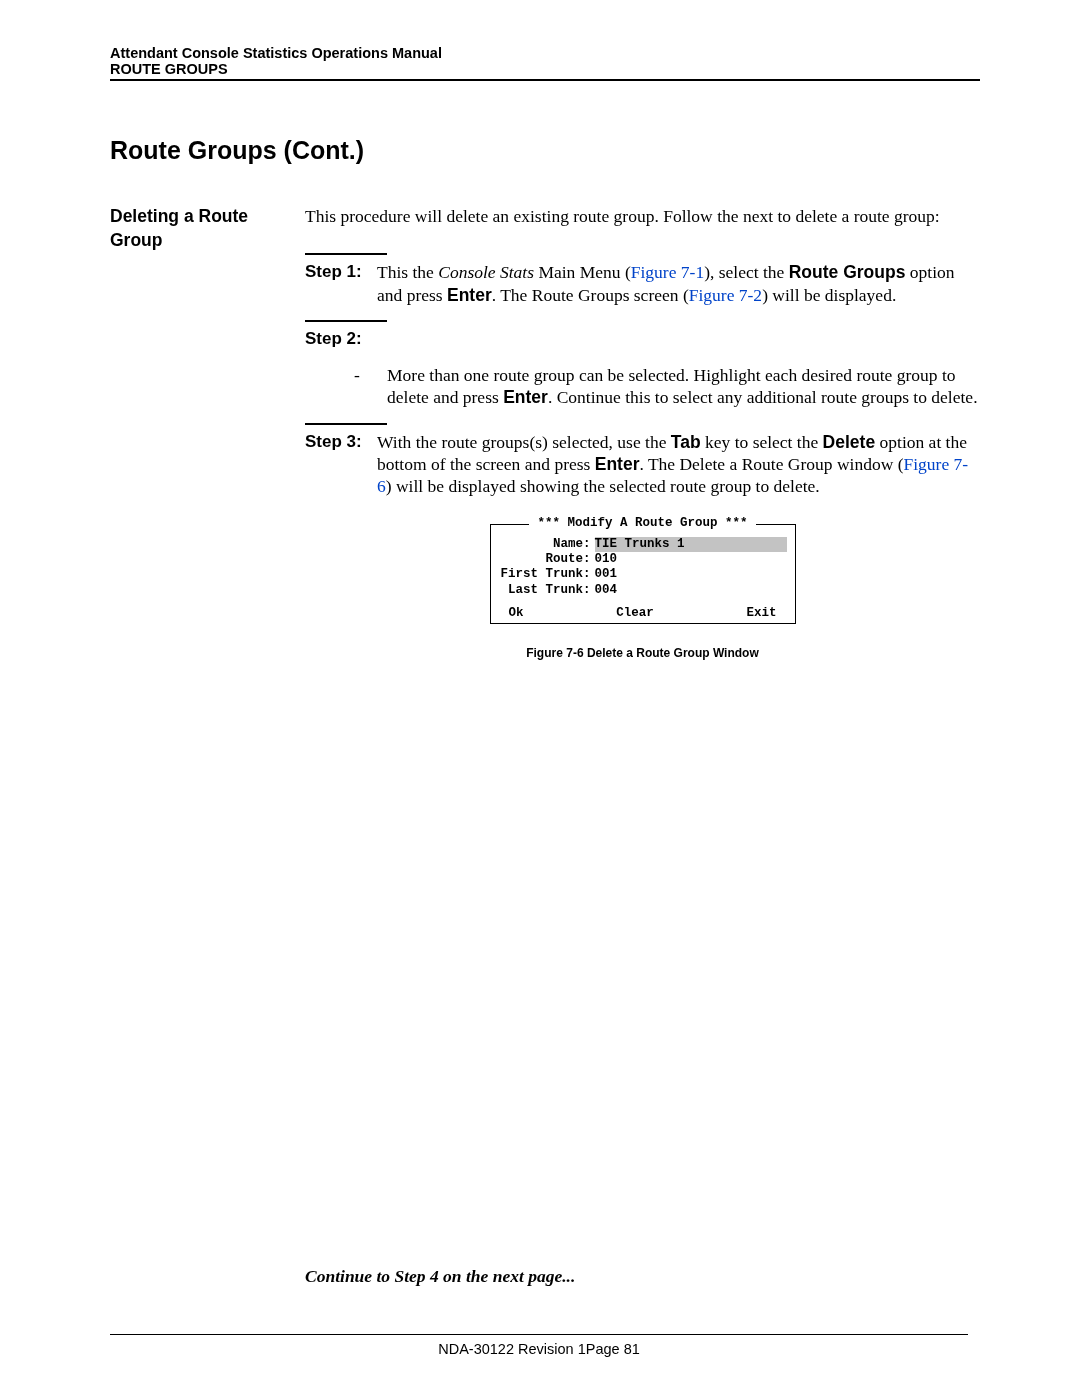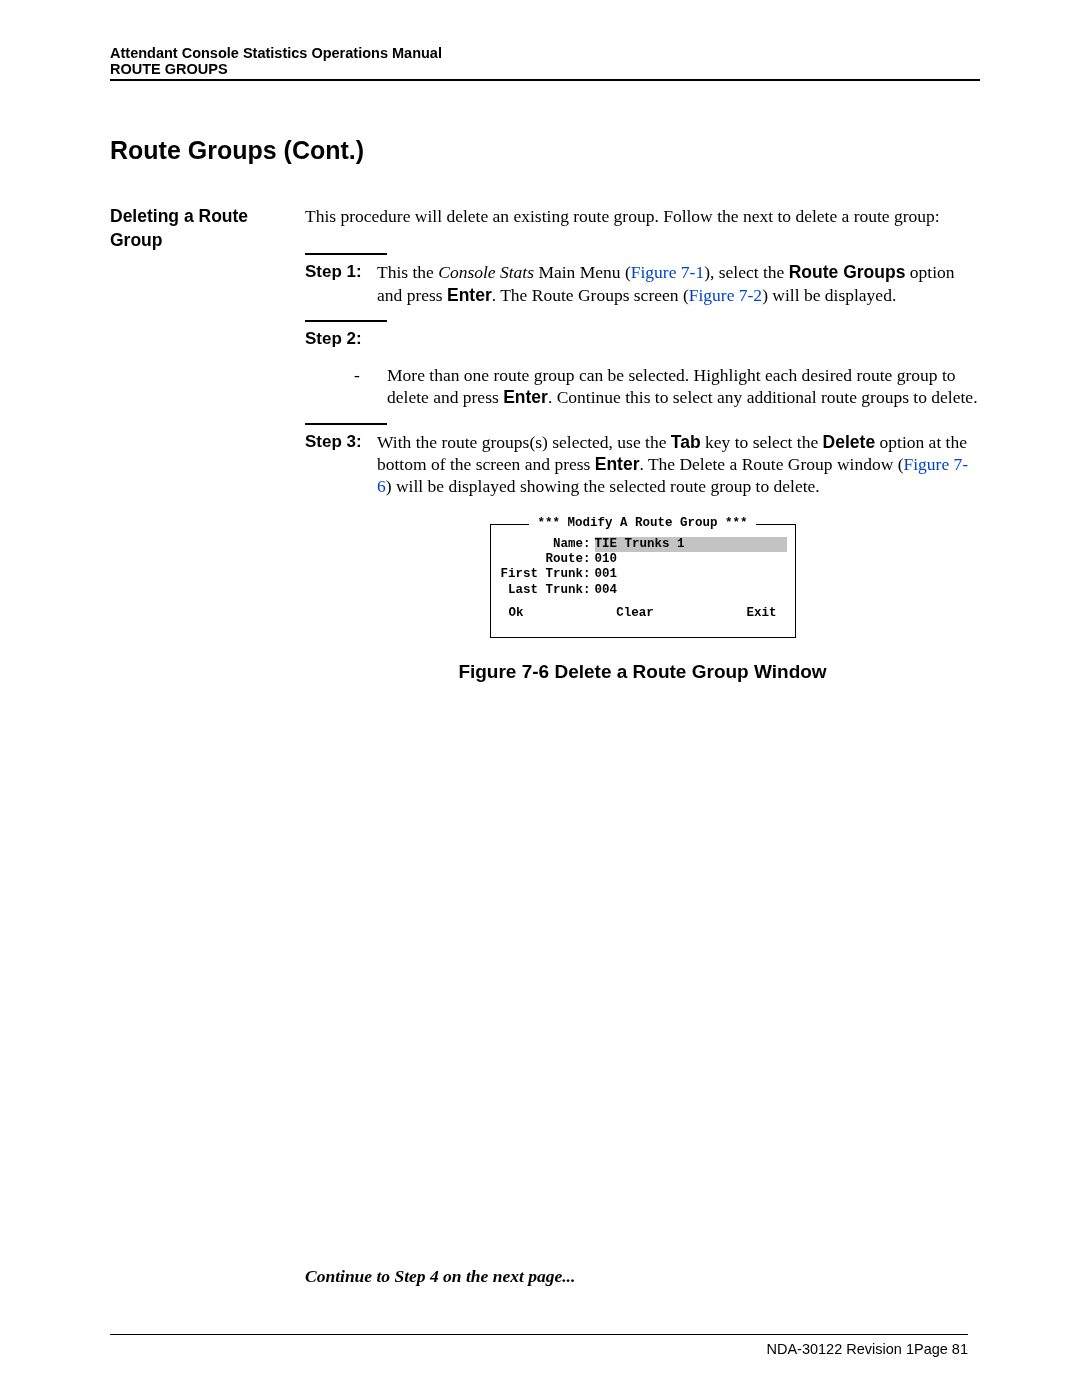--- a/index.html
+++ b/index.html
@@ -94,21 +94,21 @@
     justify-content: center;
     margin-top: 26px;
   }
   .term-window {
     border: 1.5px solid #000;
     font-family: "Courier New", monospace;
     font-weight: bold;
     font-size: 12.5px;
     width: 288px;
     position: relative;
-    padding: 2px 8px 16px 8px;
+    padding: 2px 8px 2px 8px;
     line-height: 1.22;
   }
   .term-title {
     position: absolute;
     top: -9px;
     left: 0;
     width: 100%;
     text-align: center;
   }
   .term-title span {
@@ -126,41 +126,41 @@
     display: flex;
     justify-content: space-between;
     margin-top: 8px;
     padding: 0 10px;
     gap: 8px;
   }
   .fig-caption {
     text-align: center;
     font-family: Arial, Helvetica, sans-serif;
     font-weight: bold;
-    font-size: 19px;
+    font-size: 12px;
     margin-top: 22px;
   }
   .continue {
     position: absolute;
     bottom: 110px;
     left: 305px;
     font-style: italic;
     font-weight: bold;
     font-family: "Times New Roman", serif;
     font-size: 17.5px;
   }
   .ftr {
     position: absolute;
     bottom: 40px;
     left: 110px;
     right: 112px;
     border-top: 1px solid #000;
     padding-top: 6px;
     display: flex;
-    justify-content: flex-end;
+    justify-content: center;
     font-family: Arial, Helvetica, sans-serif;
     font-size: 14.5px;
   }
 </style>
 </head>
 <body>
 
 <div class="page">
 
   <div class="hdr">

